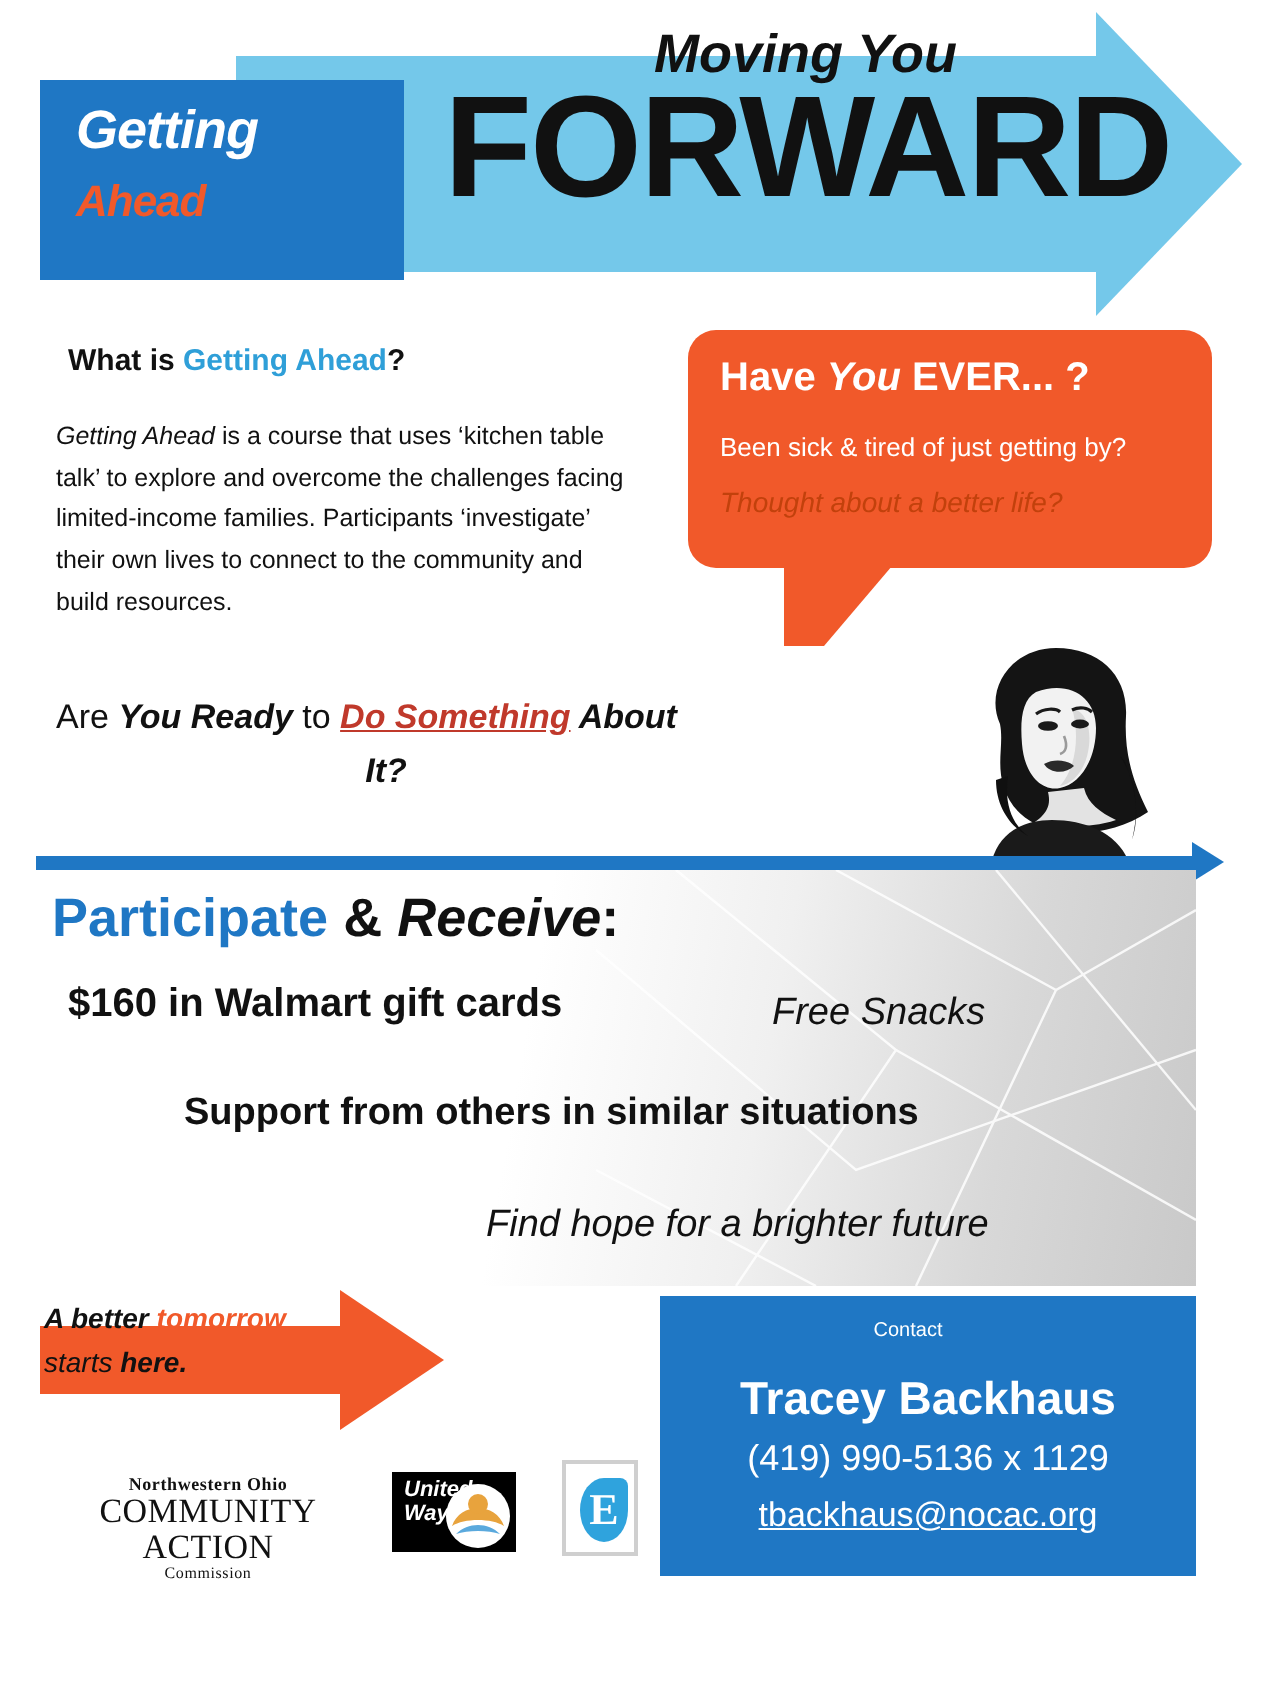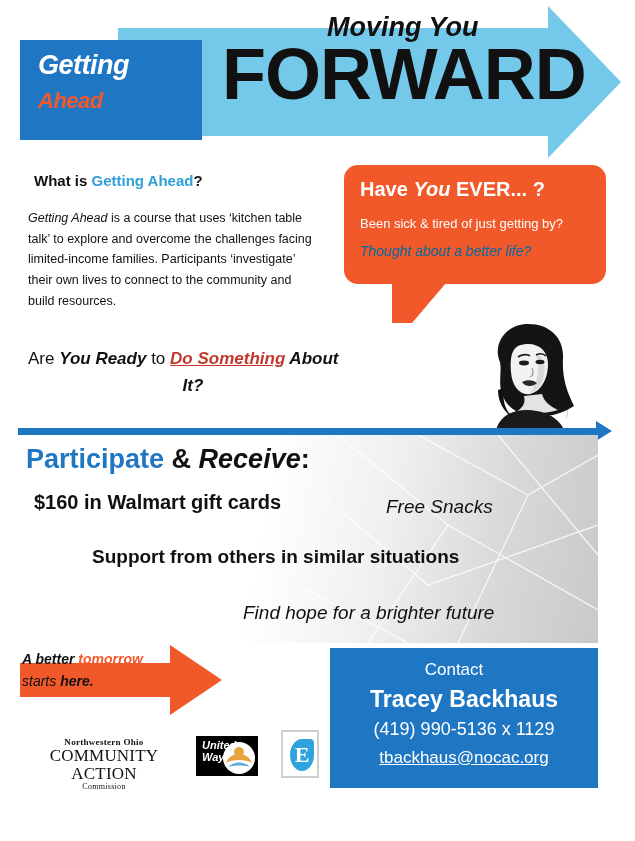--- a/index.html
+++ b/index.html
@@ -177,21 +177,21 @@
     top: 216px;
     font-size: 13px;
     color: #ffffff;
   }
   .callout-l2 {
     position: absolute;
     left: 360px;
     top: 243px;
     font-size: 14px;
     font-style: italic;
-    color: #0369a1;
+    color: #c2410c;
   }
 
   
   .photo {
     position: absolute;
     left: 466px;
     top: 318px;
     width: 120px;
     height: 115px;
     overflow: hidden;
@@ -288,21 +288,21 @@
     width: 268px;
     height: 140px;
     background: #1f77c4;
   }
   .contact-label {
     position: absolute;
     left: 330px;
     top: 660px;
     width: 248px;
     text-align: center;
-    font-size: 17px;
+    font-size: 10px;
     color: #ffffff;
   }
   .contact-name {
     position: absolute;
     left: 330px;
     top: 686px;
     width: 268px;
     text-align: center;
     font-size: 23px;
     font-weight: bold;

